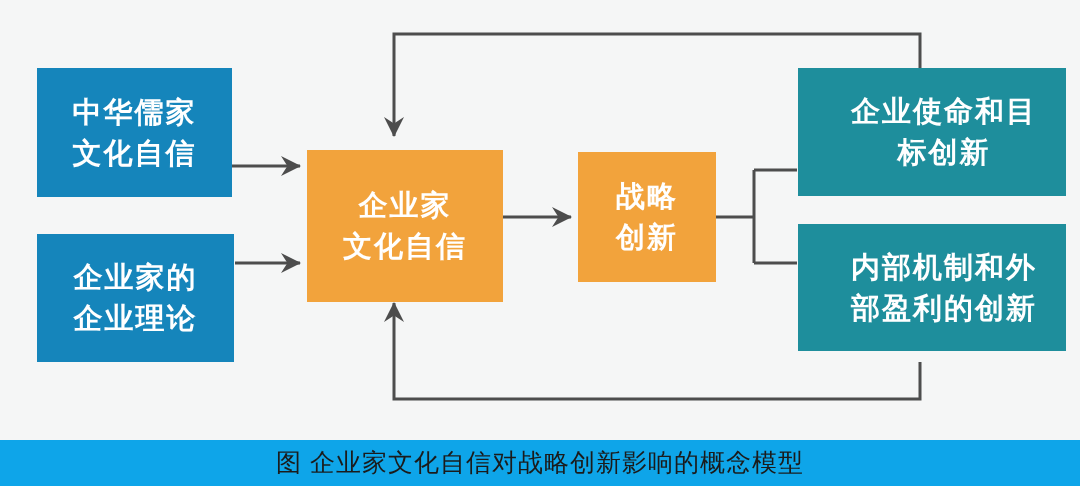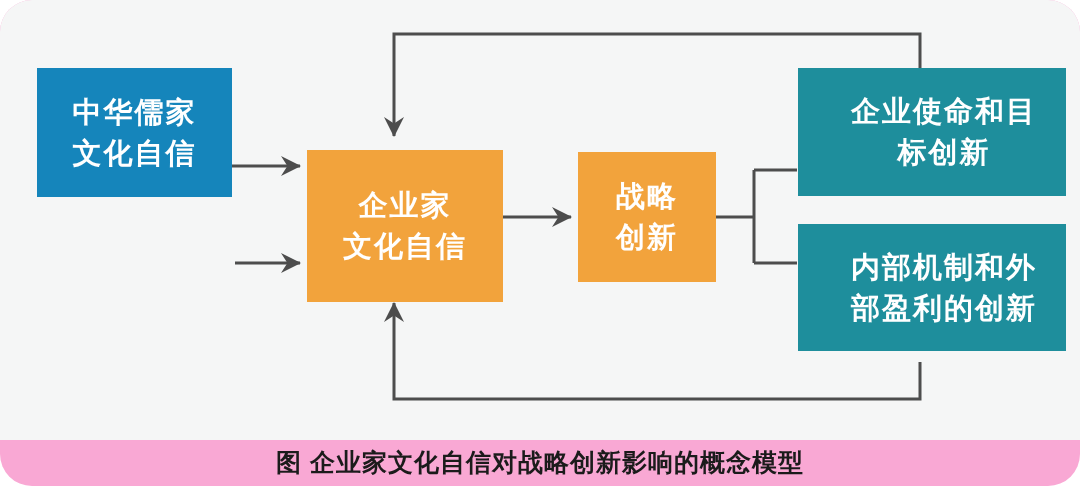--- a/index.html
+++ b/index.html
@@ -6,22 +6,21 @@
     margin: 0;
     padding: 0;
     background: #ffffff;
     font-family: "Liberation Sans", "DejaVu Sans", sans-serif;
   }
   .canvas {
     position: relative;
     width: 1080px;
     height: 486px;
     overflow: hidden;
-    background: #f9a8d4;
-    border-radius: 32px;
+    background: #0ea5e9;
   }
   .panel-bg {
     position: absolute;
     left: 0; top: 0;
     width: 1080px;
     height: 440px;
     background: var(--panel-background, #f5f6f6);
   }
   .connectors {
     position: absolute;
@@ -53,21 +52,21 @@
   .node.blue   { background: var(--blue, #1585bb); }
   .node.orange { background: var(--orange, #f2a33c); }
   .node.teal   { background: var(--teal, #1e8e9c); padding-left: 24px; }
   .caption {
     position: absolute;
     left: 0;
     top: 446px;
     width: 1080px;
     text-align: center;
     color: var(--caption-text, #1b1b1b);
-    font-weight: bold;
+    font-weight: normal;
     font-size: 25px;
     letter-spacing: 1px;
     white-space: nowrap;
   }
 </style>
 </head>
 <body>
 
 <div class="canvas">
 
@@ -85,20 +84,24 @@
     <path class="conn" d="M707 217 H754 M754 170 V263 M754 170 H797 M754 263 H797"></path>
     <path class="conn" d="M920 68 V34 H394 V136" marker-end="url(#arrowhead)"></path>
     <path class="conn" d="M920 362 V399 H394 V303" marker-end="url(#arrowhead)"></path>
   </svg>
 
   <div class="node blue" style="left:37px; top:68px; width:195px; height:129px;">
     <span class="node-label">中华儒家
 文化自信</span>
   </div>
 
+  <div class="node blue" style="left:37px; top:234px; width:197px; height:128px;">
+    <span class="node-label">企业家的
+企业理论</span>
+  </div>
 
   <div class="node orange" style="left:307px; top:150px; width:196px; height:152px;">
     <span class="node-label">企业家
 文化自信</span>
   </div>
 
   <div class="node orange" style="left:578px; top:152px; width:138px; height:130px;">
     <span class="node-label">战略
 创新</span>
   </div>

